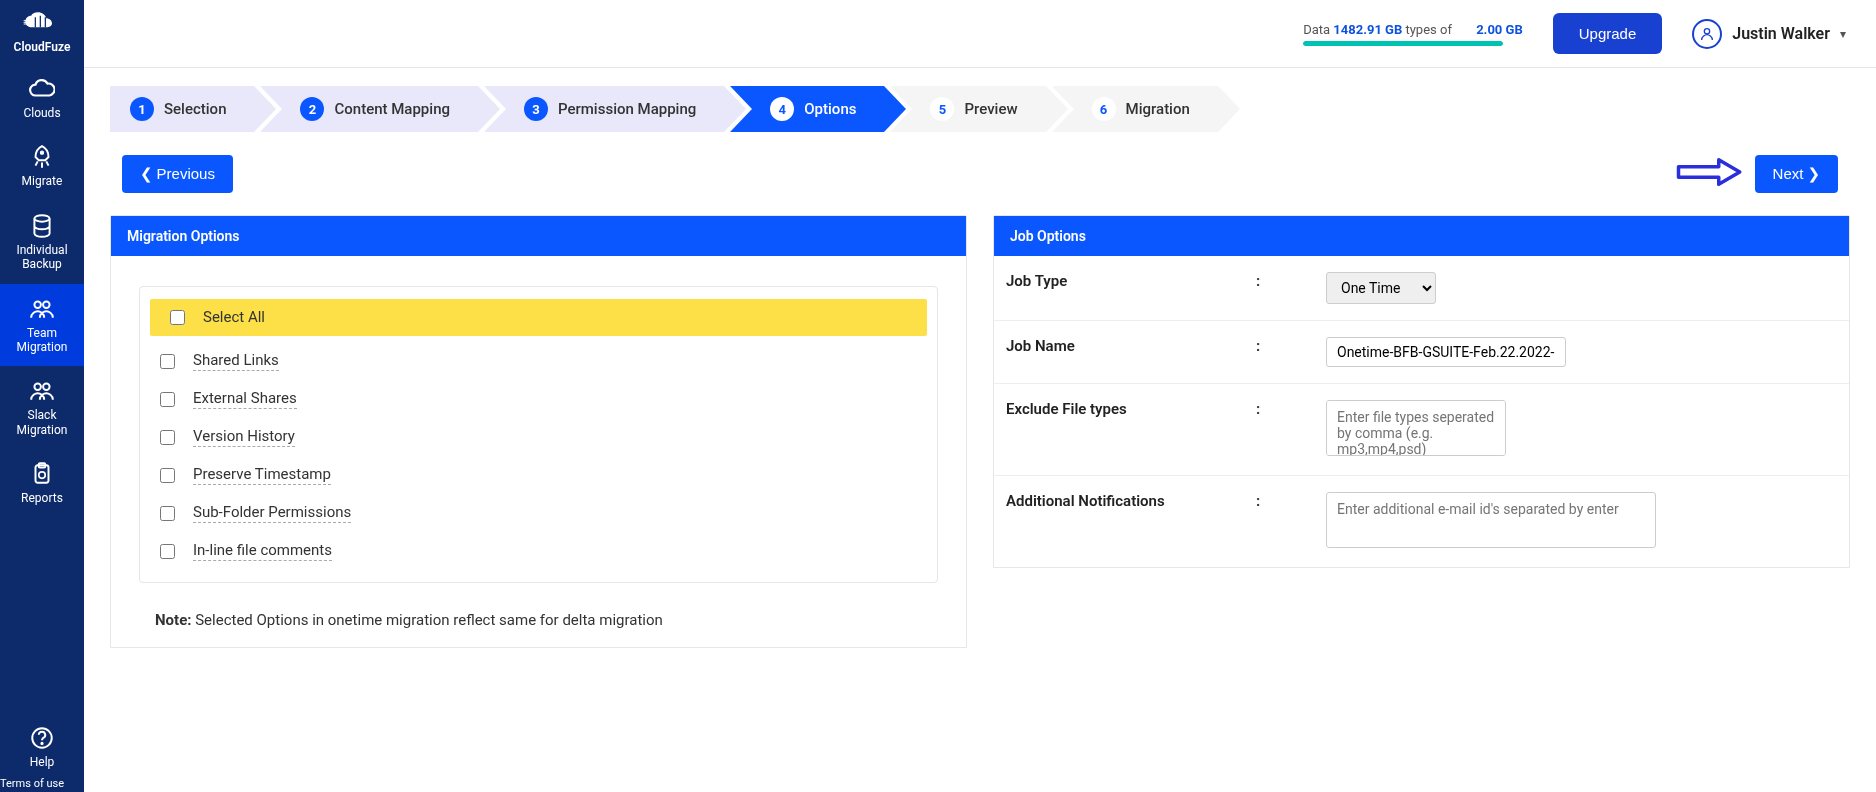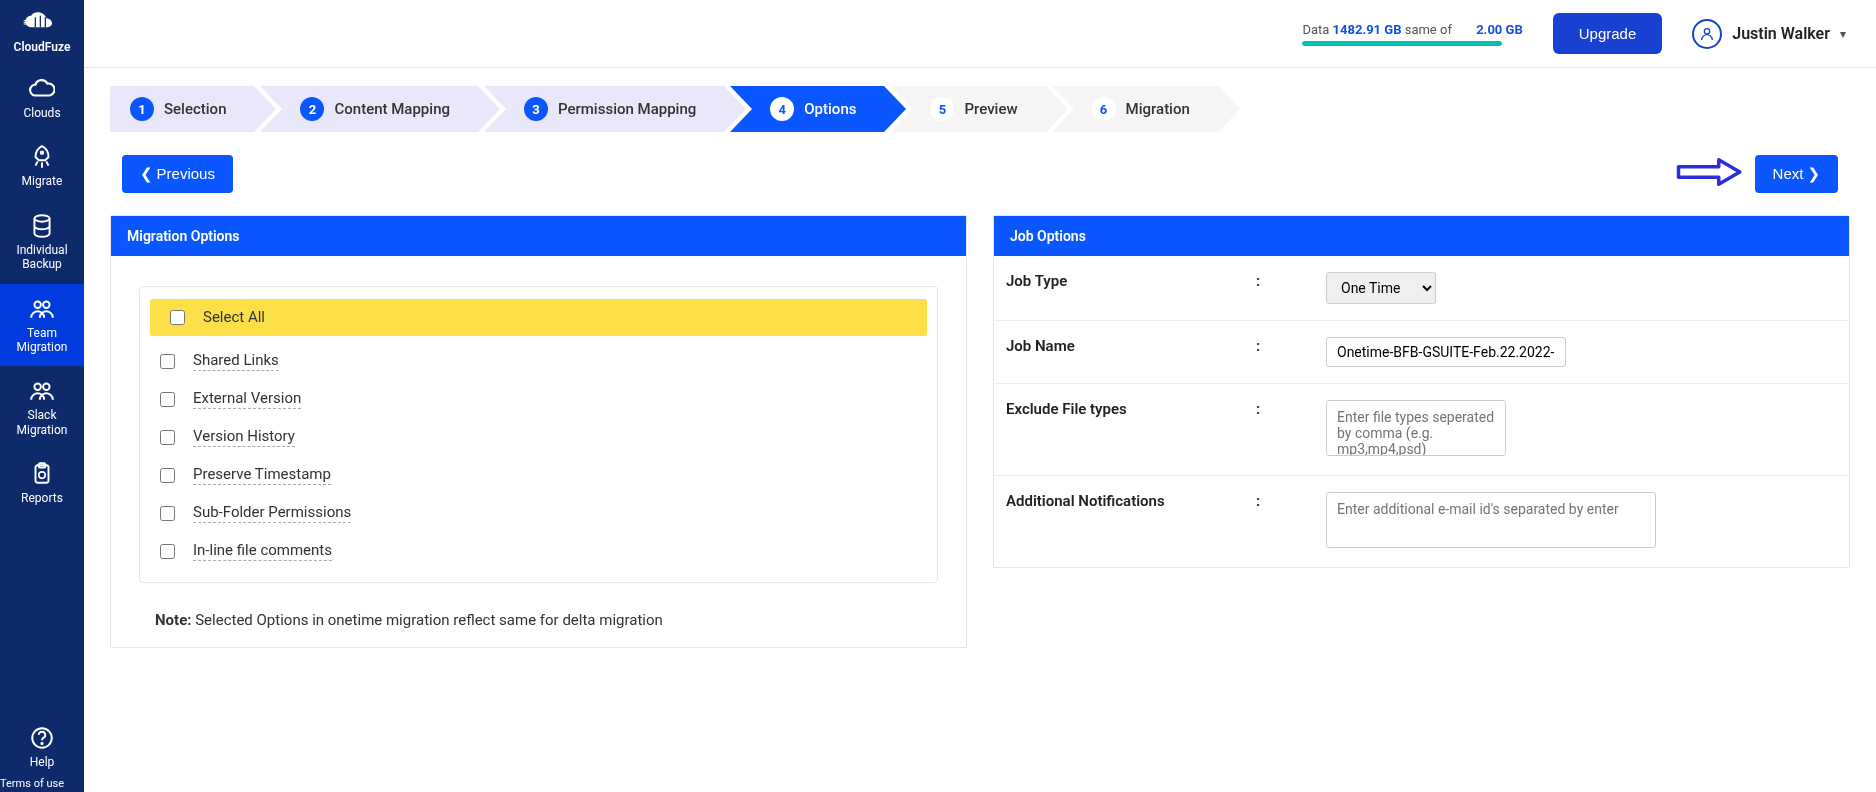--- a/index.html
+++ b/index.html
@@ -161,21 +161,21 @@
         </svg>
       <span class="sidebar-item-label">Help</span>
     </div>
     <div class="terms">Terms of use</div>
   </div>
 </nav>
 
 <header class="topbar">
   <div class="data-usage">
     <span>
-      <span>Data </span><span class="used">1482.91 GB</span><span> same of </span><span class="total">2.00 GB</span>
+      <span>Data </span><span class="used">1482.91 GB</span><span> types of </span><span class="total">2.00 GB</span>
     </span>
     <div class="data-bar">
         <div class="data-bar-fill"></div>
       </div>
   </div>
   <button class="btn-upgrade">Upgrade</button>
   <div class="user-menu">
     <span class="user-avatar">
       <svg viewBox="0 0 24 24">
           <circle cx="12" cy="8" r="4"></circle>
@@ -243,21 +243,21 @@
           <label class="opt-row select-all">
             <input type="checkbox" style="">
             <span class="opt-label">Select All</span>
           </label>
           <label class="opt-row">
             <input type="checkbox" style="">
             <span class="opt-label">Shared Links</span>
           </label>
           <label class="opt-row">
             <input type="checkbox" style="">
-            <span class="opt-label">External Version</span>
+            <span class="opt-label">External Shares</span>
           </label>
           <label class="opt-row">
             <input type="checkbox" style="">
             <span class="opt-label">Version History</span>
           </label>
           <label class="opt-row">
             <input type="checkbox" style="">
             <span class="opt-label">Preserve Timestamp</span>
           </label>
           <label class="opt-row">

